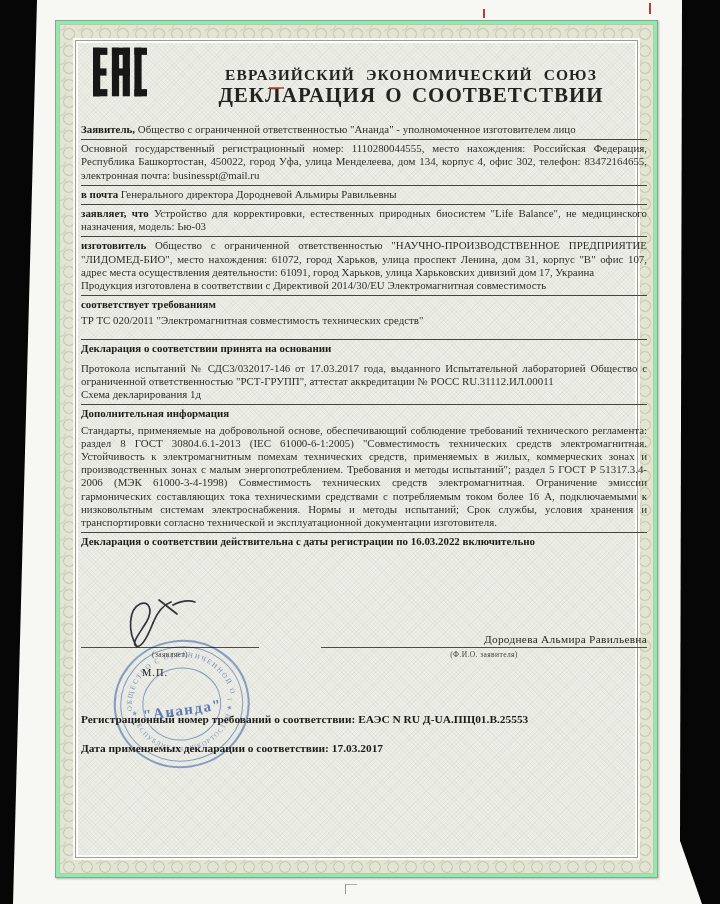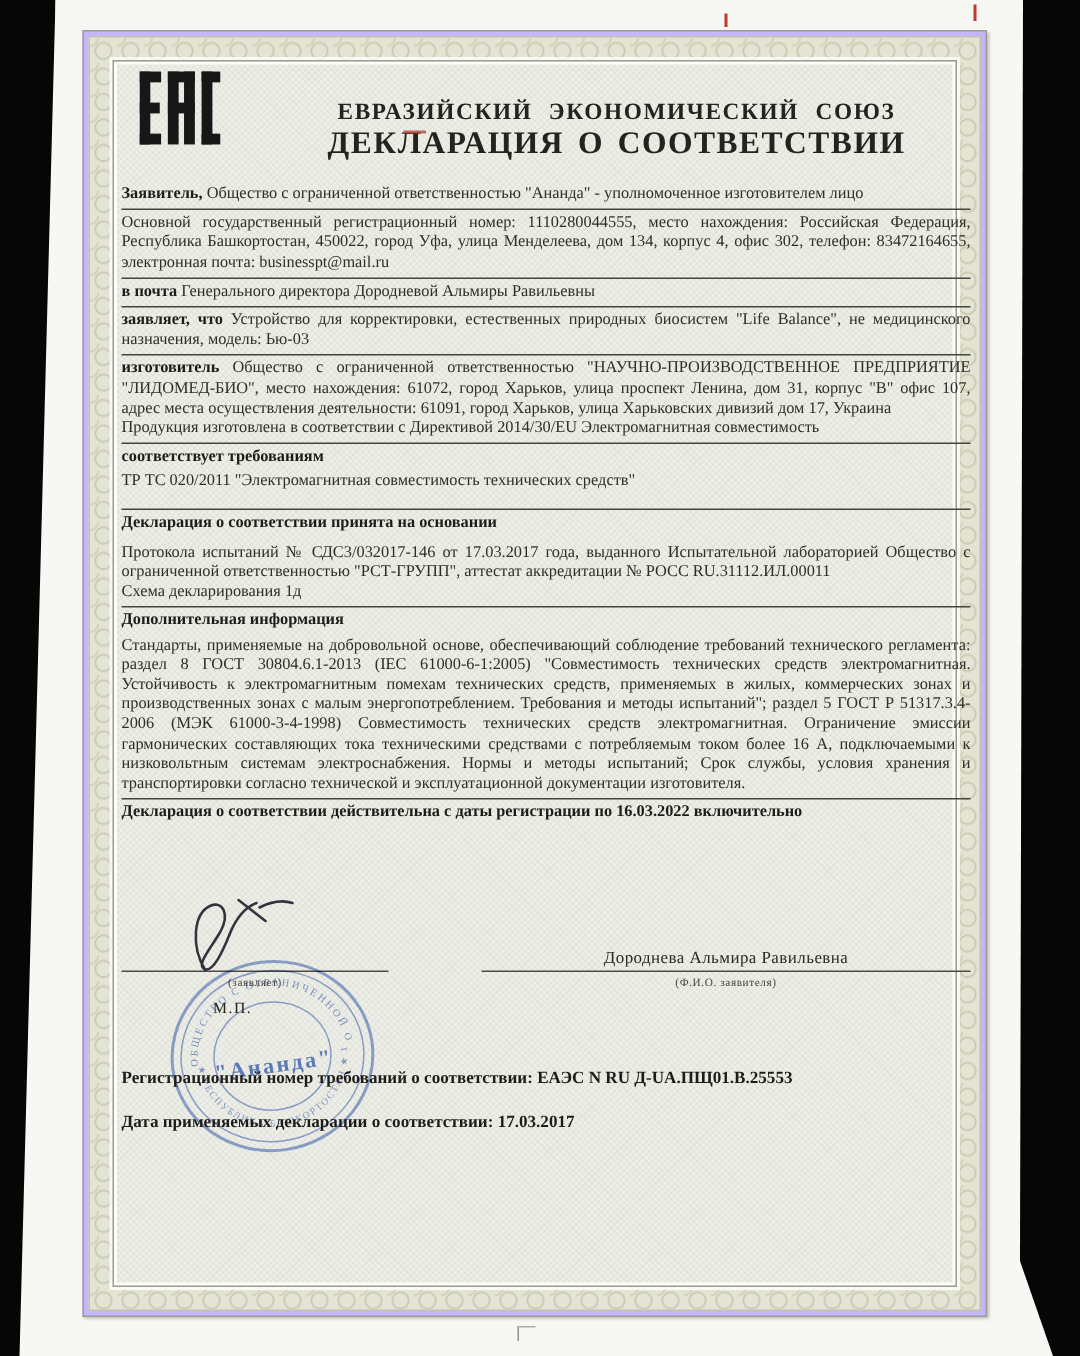--- a/index.html
+++ b/index.html
@@ -13,21 +13,21 @@
   .scan-edge-left{position:absolute;left:0;top:0;width:40px;height:904px;background:#060606;
     clip-path:polygon(0 0,37px 0,13px 100%,0 100%);}
   .scan-edge-right{position:absolute;left:680px;top:0;width:40px;height:904px;background:#060606;
     clip-path:polygon(2px 0,40px 0,40px 100%,22px 100%,0 93%);}
   .red-mark{position:absolute;background:#c03a33;}
   .pencil-mark{position:absolute;left:345px;top:884px;width:11px;height:9px;
     border-left:1.5px solid #8d958f;border-top:1.5px solid #a8afa8;}
 
   
   .sheet{position:absolute;left:55px;top:20px;width:601px;height:856px;
-    background:#c4b5fd;border:1px solid #9b9b90;box-shadow:1px 1px 2px rgba(0,0,0,.25);}
+    background:#86efac;border:1px solid #9b9b90;box-shadow:1px 1px 2px rgba(0,0,0,.25);}
   .band{position:absolute;inset:3px;border:1px solid #c2c4aa;background-color:#e3e4d4;
     background-image:
       radial-gradient(circle 7px at 9px 9px, rgba(148,150,100,0) 4.5px, rgba(148,150,100,.38) 5.2px, rgba(148,150,100,0) 6.6px),
       radial-gradient(circle 7px at 0px 0px, rgba(165,150,110,0) 4.5px, rgba(165,150,110,.30) 5.2px, rgba(165,150,110,0) 6.6px);
     background-size:18px 17px;}
   .inner{position:absolute;inset:19px;border:1px solid #9aa08c;background-color:#edeee7;
     box-shadow:inset 0 0 0 2px rgba(255,255,255,.85), 0 0 0 2px rgba(255,255,255,.8);
     background-image:
       repeating-linear-gradient(45deg, rgba(110,115,92,.055) 0 1px, rgba(0,0,0,0) 1px 3px),
       repeating-linear-gradient(-45deg, rgba(110,115,92,.055) 0 1px, rgba(0,0,0,0) 1px 3px);}
@@ -47,21 +47,21 @@
   .gap-top{margin-top:3px;}
   .pad-b{padding-bottom:8px;}
   .bold-line{font-weight:bold;color:#1d1c18;}
 
   .sig-row{position:absolute;left:25px;top:588px;width:566px;display:flex;font-size:10.9px;}
   .sig-left{width:178px;position:relative;padding-top:38px;}
   .sig-right{flex:1;margin-left:62px;text-align:center;padding-top:24px;}
   .sig-line{border-top:1px solid #4d4b44;height:1px;}
   .caption{font-size:7.5px;color:#45443d;text-align:center;letter-spacing:.4px;margin-top:1px;}
   .sig-scrawl{position:absolute;left:26px;top:-12px;}
-  .sig-name{font-size:11.3px;color:#2b2a25;margin-bottom:2px;letter-spacing:.3px;}
+  .sig-name{font-size:11.3px;color:#2b2a25;margin-bottom:2px;letter-spacing:.3px;text-align:right;}
 
   .mp-label{position:absolute;left:86px;top:646px;font-size:10.5px;color:#23221e;letter-spacing:1px;}
   .stamp{position:absolute;left:55px;top:616px;transform:rotate(-8deg);mix-blend-mode:multiply;opacity:.88;}
 
   .footer-line{position:absolute;left:25px;width:566px;font-weight:bold;color:#1d1c18;font-size:11.4px;}
   .reg-num{top:692px;}
   .reg-date{top:721px;}
 </style>
 </head>
 <body>

